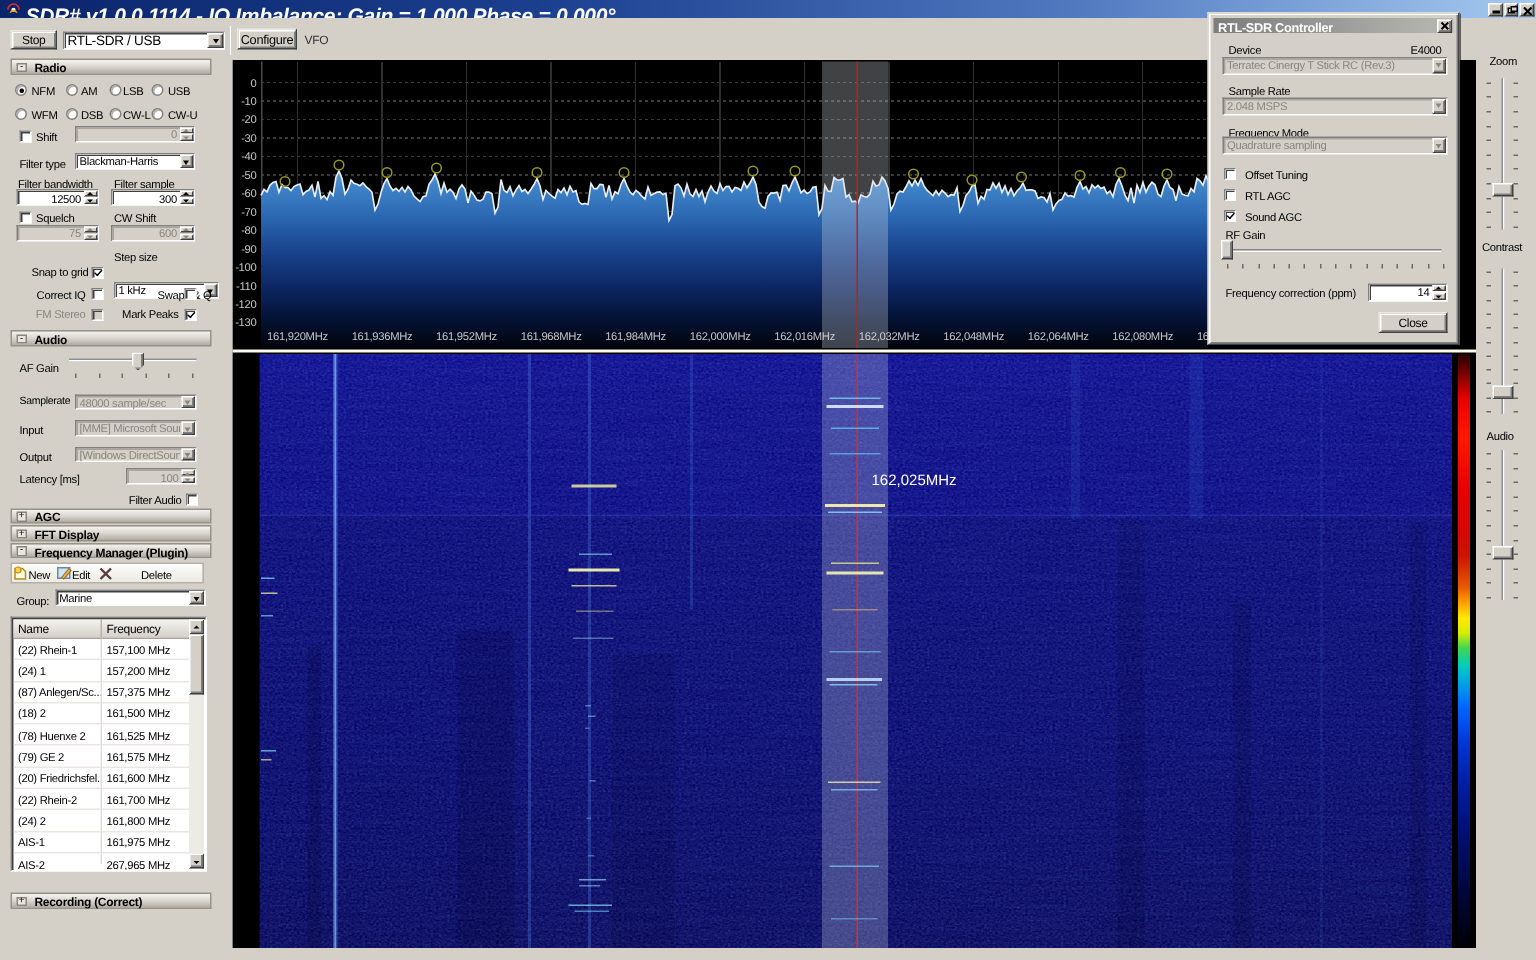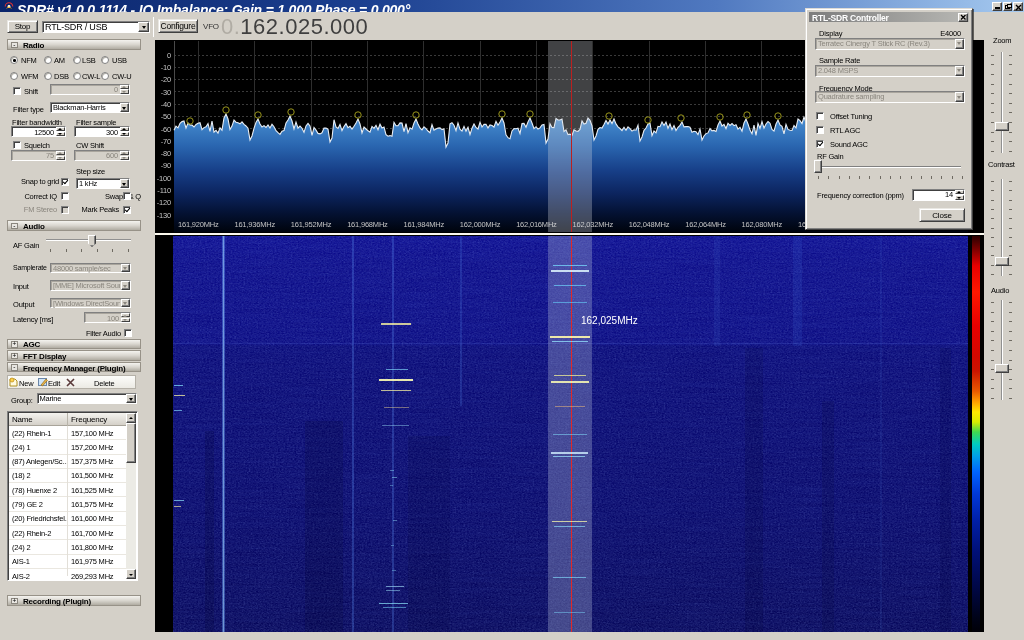--- a/index.html
+++ b/index.html
@@ -93,21 +93,20 @@
   <div class="combo" style="left:42px;top:8.5px;width:108px;height:12px">
     <div class="box sunk"></div>
       <div class="txt" style="font-size:9px;top:1.5px">RTL-SDR / USB</div>
     <div class="db" style="width:11px">
         <div class="tri" style="left:2.5px;top:3.5px"></div>
       </div>
   </div>
   <div style="position:absolute;left:153px;top:5px;width:1px;height:20px;background:#808080;border-right:1px solid #fff"></div>
   <div class="btn" style="left:158px;top:7px;width:40px;height:13.5px;line-height:12.5px;font-size:8.5px">Configure</div>
   <div class="lbl" style="left:203px;top:10px;font-size:8px;color:#333">VFO</div>
-  <div style="position:absolute;left:221px;top:1.5px;font-size:22px;letter-spacing:0.5px;color:#3f3f3f;white-space:nowrap"><span style="color:#b0aca4">0.</span>162.025.000</div>
 </div>
 
 <div id="display"><svg id="spec" width="829" height="196" viewBox="0 0 829 196">
       <defs>
         <linearGradient id="fillg" x1="0" y1="66" x2="0" y2="190" gradientUnits="userSpaceOnUse">
           <stop offset="0" stop-color="#9ccdf2"></stop>
           <stop offset="0.055" stop-color="#5f9fda"></stop>
           <stop offset="0.15" stop-color="#3f83c8"></stop>
           <stop offset="0.32" stop-color="#2a66b0"></stop>
           <stop offset="0.52" stop-color="#173f88"></stop>
@@ -367,21 +366,21 @@
       <div class="up">
         <div class="utri d"></div>
       </div>
       <div class="dn">
         <div class="dtri d"></div>
       </div>
     </div>
   <div class="lbl" style="left:76px;top:126.9px">Step size</div>
   <div class="lblr" style="left:10px;top:137px;width:49px">Snap to grid</div>
     <div class="cb ck" style="left:60.5px;top:137.5px"></div>
-  <div class="combo" style="left:76px;top:138px;width:54px">
+  <div class="combo" style="left:76px;top:148px;width:70px">
       <div class="box sunk"></div>
       <div class="txt">1 kHz</div>
       <div class="db">
         <div class="tri"></div>
       </div>
     </div>
   <div class="lblr" style="left:10px;top:151.9px;width:47px">Correct IQ</div>
     <div class="cb" style="left:60.5px;top:152.4px"></div>
   <div class="lblr" style="left:70px;top:151.9px;width:71px">Swap I &amp; Q</div>
     <div class="cb" style="left:122.5px;top:152.4px"></div>
@@ -521,38 +520,38 @@
         <div class="trow" style="top:114.4px">
           <div class="tc1">(24) 2</div>
           <div class="tc2">161,800 MHz</div>
         </div>
         <div class="trow" style="top:128.7px">
           <div class="tc1">AIS-1</div>
           <div class="tc2">161,975 MHz</div>
         </div>
         <div class="trow" style="top:143.0px">
           <div class="tc1">AIS-2</div>
-          <div class="tc2">269,293 MHz</div>
+          <div class="tc2">267,965 MHz</div>
         </div>
       <div style="position:absolute;left:58px;top:0;width:1px;height:150px;background:#e2dfd8"></div>
     </div>
     <div style="position:absolute;right:1px;top:1px;width:10px;bottom:1px;background:#ecebe5">
       <div class="dab" style="left:0;top:0;width:10px;height:10px">
           <div class="utri" style="left:2.3px;top:3px"></div>
         </div>
       <div class="dab" style="left:0;bottom:0;width:10px;height:10px;top:auto">
           <div class="dtri" style="left:2.3px;top:3.5px"></div>
         </div>
       <div class="dab" style="left:0;top:10px;width:10px;height:40px"></div>
     </div>
   </div>
 
   <div class="hdr" style="top:555px">
       <div class="pm">+</div>
-      <div class="ht">Recording (Plugin)</div>
+      <div class="ht">Recording (Correct)</div>
     </div>
 </div>
 
 <div id="rightpanel">
   <div class="lbls" style="left:9px;top:24px">Zoom</div>
   <div class="vgroove" style="left:17px;top:40px;height:101px"></div>
   <div style="position:absolute;left:7px;top:42.5px;width:3px;height:1px;background:#6e6a62"></div>
     <div style="position:absolute;left:7px;top:52.1px;width:3px;height:1px;background:#6e6a62"></div>
     <div style="position:absolute;left:7px;top:61.8px;width:3px;height:1px;background:#6e6a62"></div>
     <div style="position:absolute;left:7px;top:71.5px;width:3px;height:1px;background:#6e6a62"></div>
@@ -629,21 +628,21 @@
 
 <div id="dlg">
   <div id="dlgtitle">
       <span>RTL-SDR Controller</span>
     <div style="position:absolute;right:1px;top:0.5px;width:10px;height:9px;background:#d4d0c8;border:1px solid;border-color:#fff #404040 #404040 #fff;box-shadow:inset -1px -1px 0 #808080">
         <svg width="7" height="7" style="position:absolute;left:0.5px;top:0.5px">
           <path d="M1 1 L5.5 5.5 M5.5 1 L1 5.5" stroke="#000" stroke-width="1.3"></path>
         </svg>
       </div>
   </div>
-  <div class="dlbl" style="left:13px;top:20px">Display</div>
+  <div class="dlbl" style="left:13px;top:20px">Device</div>
   <div class="dlbl" style="right:11px;top:20px">E4000</div>
   <div class="combo" style="left:9px;top:28.5px;width:150px;height:12px">
       <div class="box sunkd"></div>
       <div class="txt dis">Terratec Cinergy T Stick RC (Rev.3)</div>
       <div class="db">
         <div class="tri trid"></div>
       </div>
     </div>
   <div class="dlbl" style="left:13px;top:47px">Sample Rate</div>
   <div class="combo" style="left:9px;top:55.5px;width:150px;height:12px">

